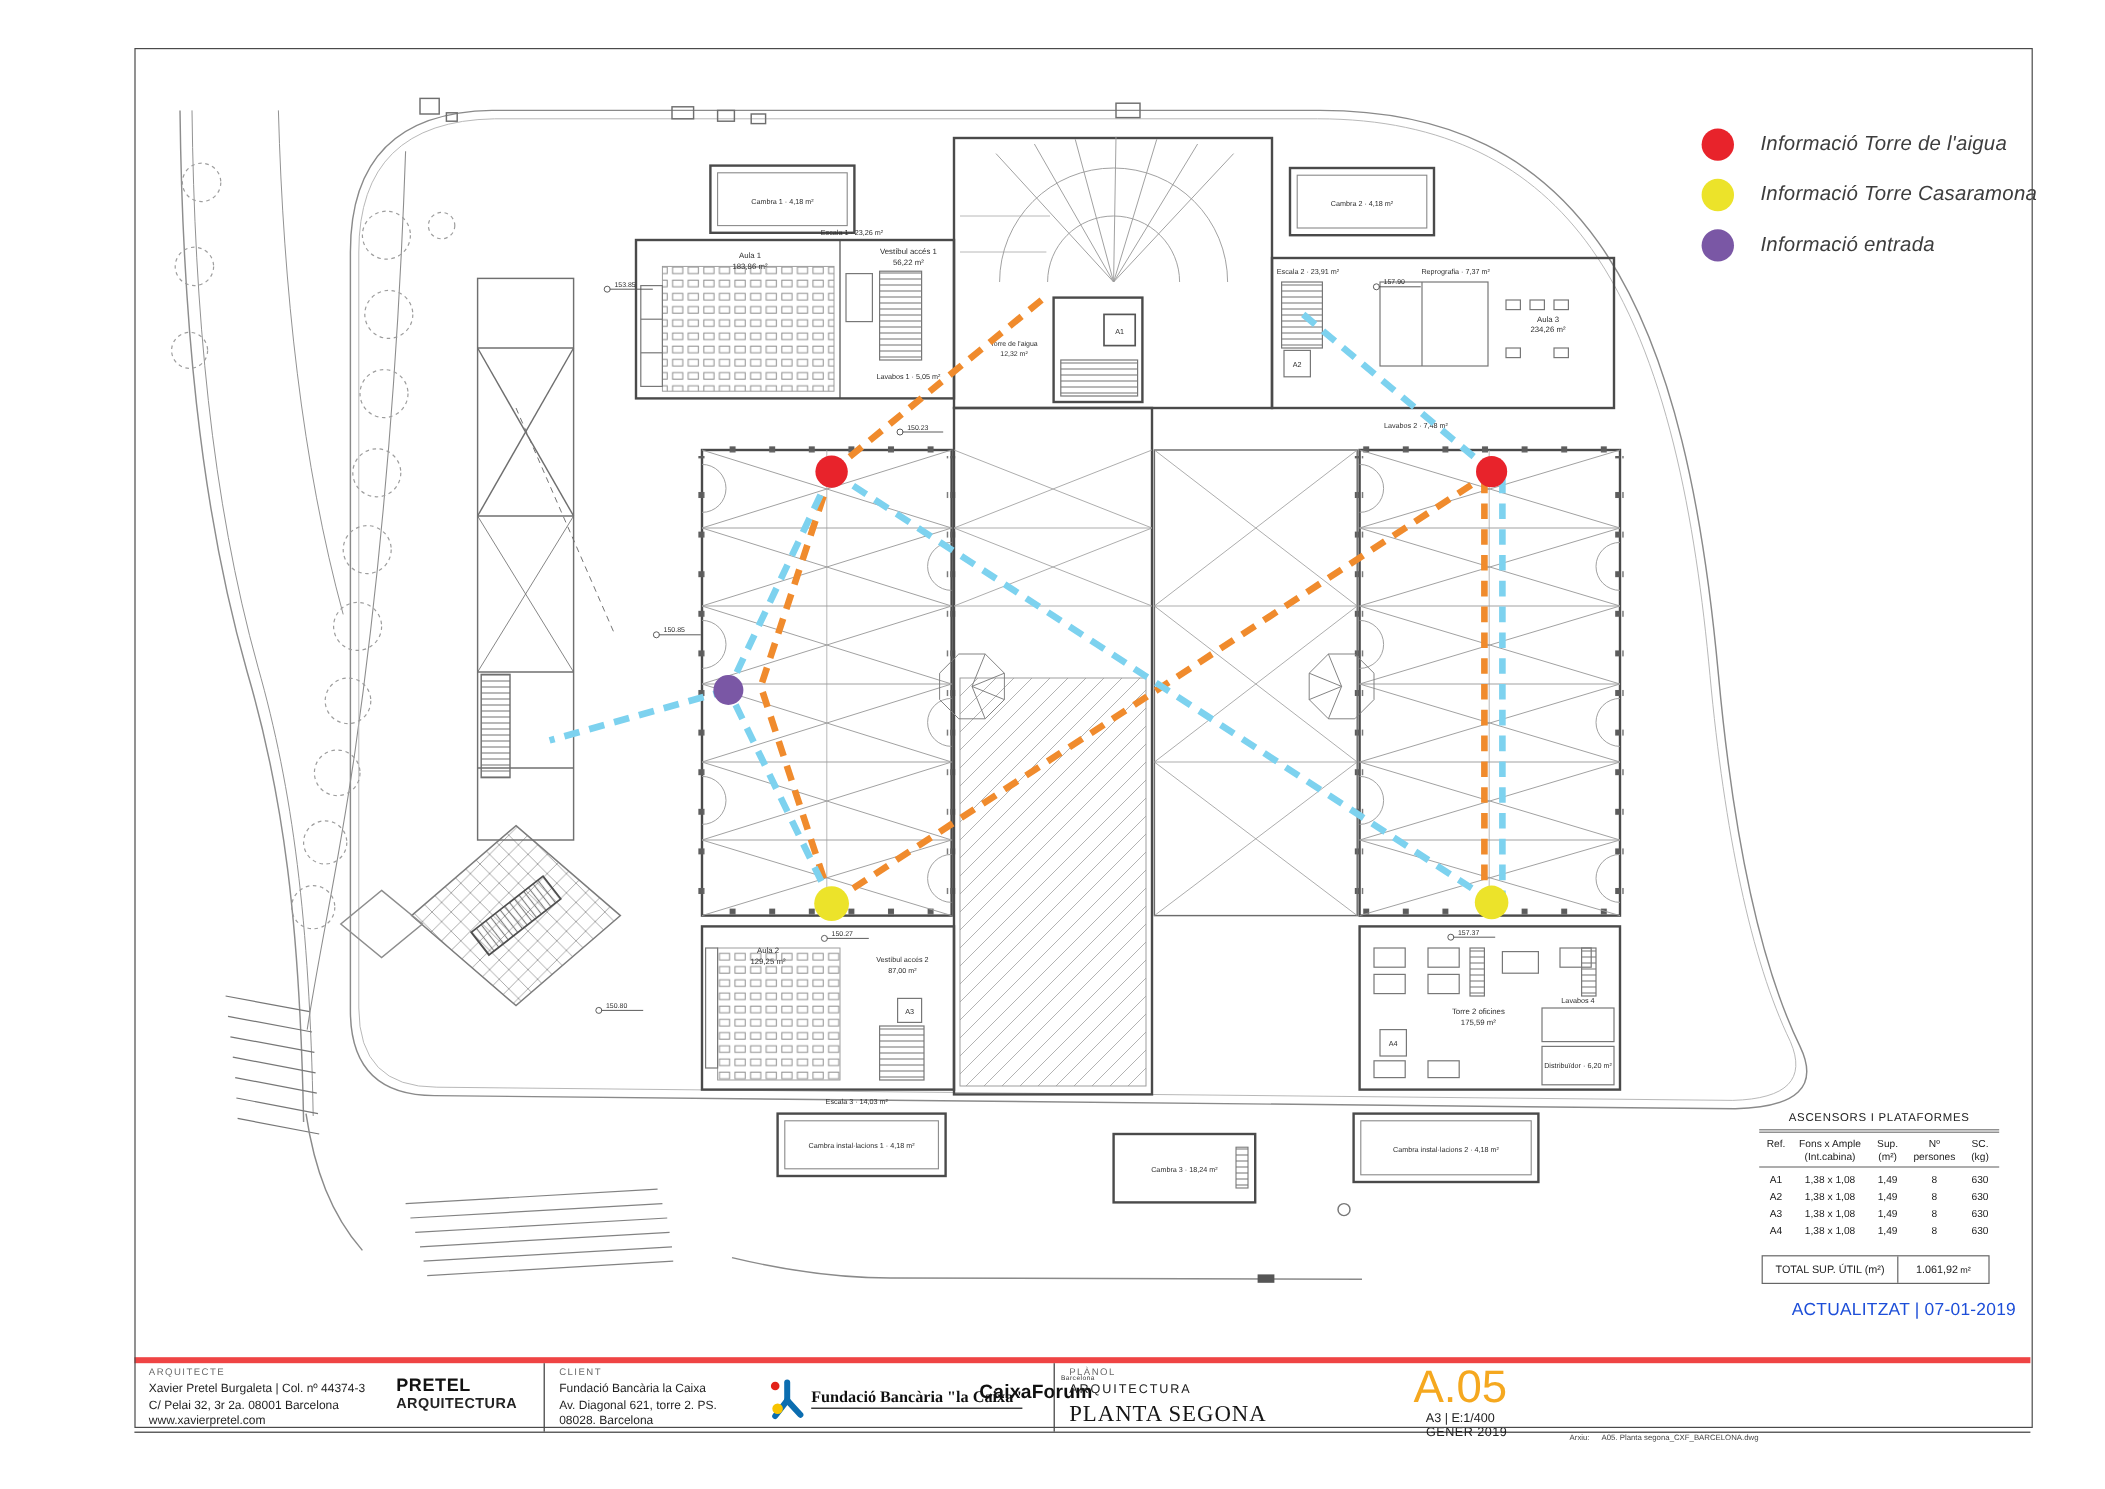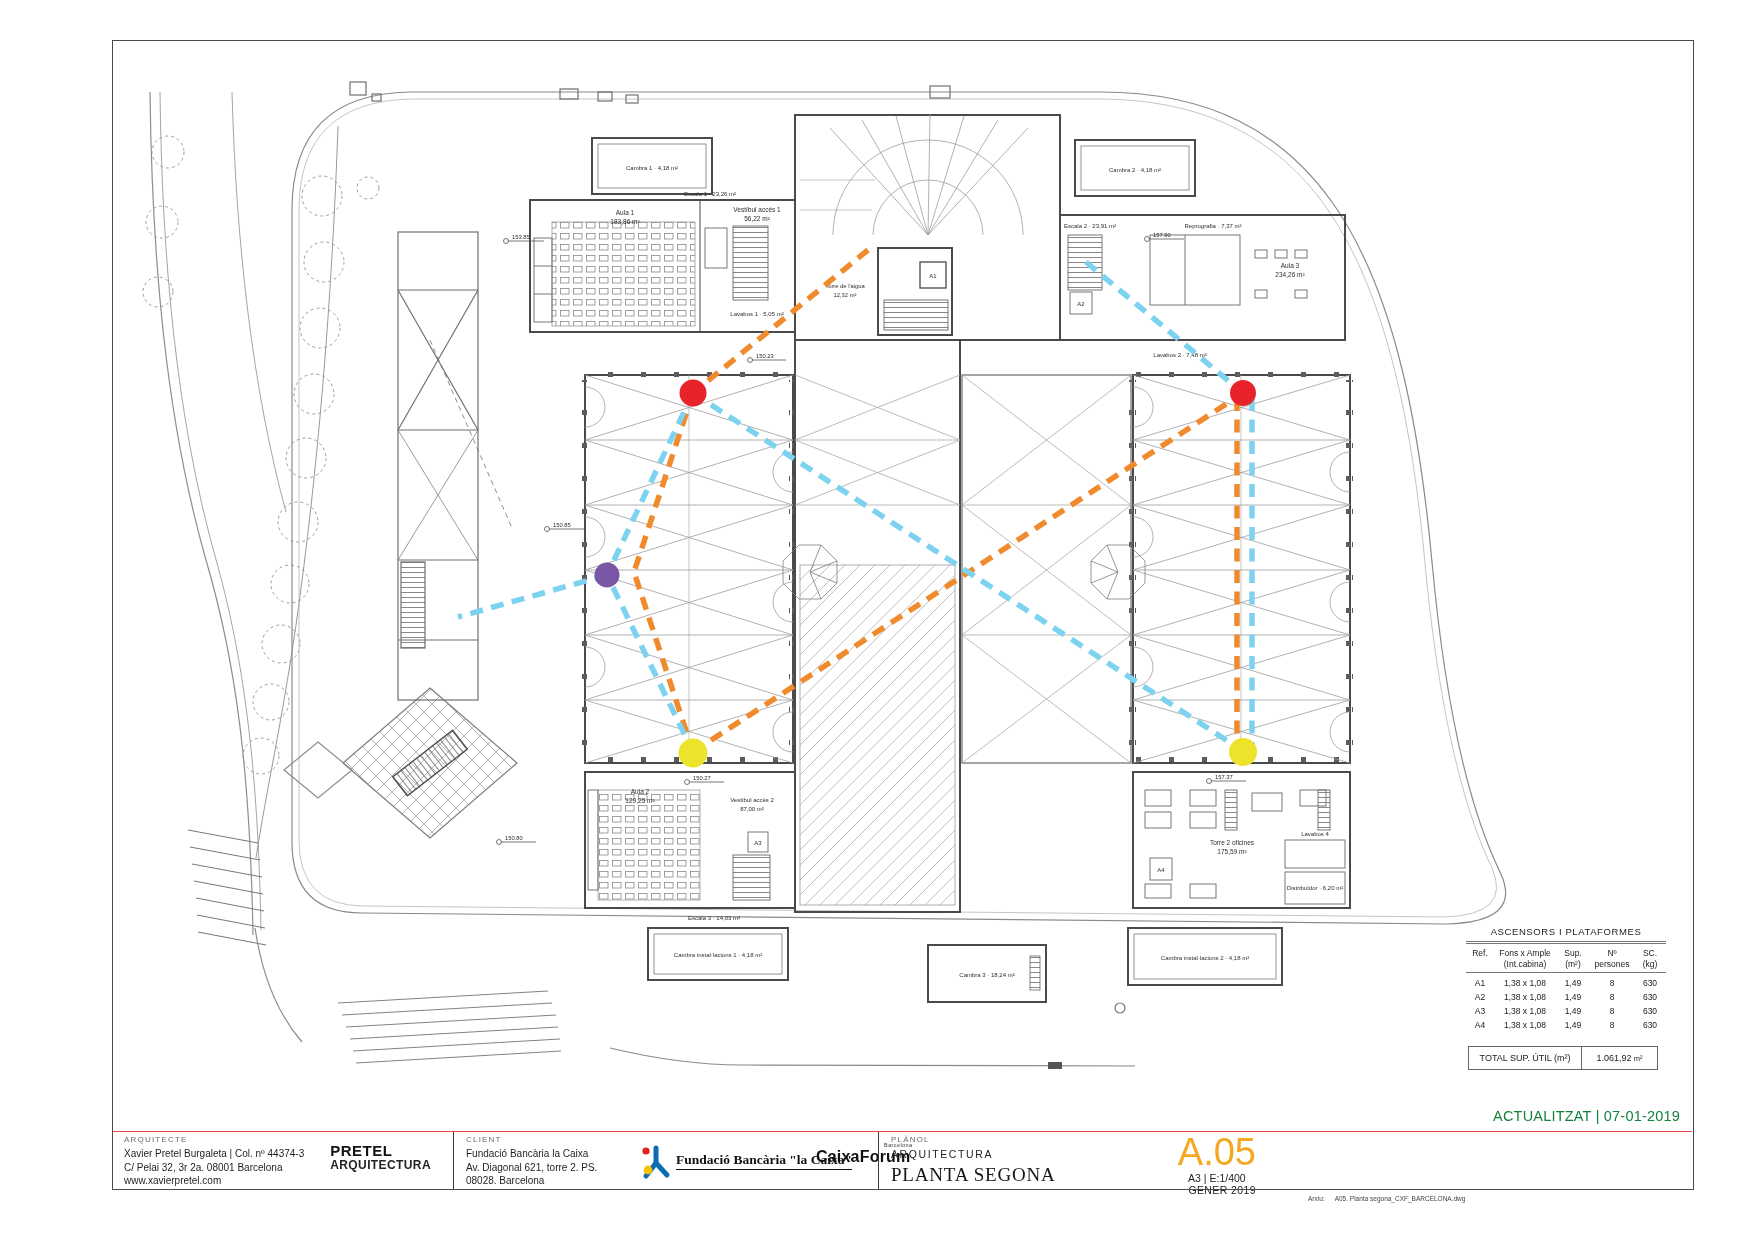--- a/index.html
+++ b/index.html
@@ -25,24 +25,24 @@
   .asc-grid{display:grid;grid-template-columns:28px 62px 34px 44px 32px;}
   .asc-grid div{font-size:8.5px;text-align:center;line-height:1.25;}
   .asc-header{padding:2px 0 3px 0;border-bottom:1px solid #777;margin-bottom:3px;}
   .asc-row{height:14px;align-items:center;}
   .total-box{position:absolute;left:1468px;top:1046px;width:188px;height:22px;border:1.5px solid #666;display:flex;align-items:center;font-size:9px;color:#222;}
   .total-label{flex:0 0 112px;text-align:center;border-right:1.5px solid #666;height:100%;display:flex;align-items:center;justify-content:center;}
   .total-value{flex:1;text-align:center;}
   .total-unit{font-size:7.5px;margin-left:2px;}
 
   
-  .update-notice{position:absolute;left:1380px;top:1108px;width:300px;text-align:right;color:#15803d;font-size:14.5px;letter-spacing:.2px;}
+  .update-notice{position:absolute;left:1380px;top:1084px;width:300px;text-align:right;color:#1d4ed8;font-size:14.5px;letter-spacing:.2px;}
 
   
-  .title-block{position:absolute;left:112px;top:1131px;width:1580px;height:57px;border-top:1px solid #ef4444;border-bottom:1px solid #3a3a3a;display:flex;background:#fff;}
+  .title-block{position:absolute;left:112px;top:1131px;width:1580px;height:57px;border-top:5px solid #ef4444;border-bottom:1px solid #3a3a3a;display:flex;background:#fff;}
   .tb-cell{position:relative;height:100%;box-sizing:border-box;padding:3px 0 0 12px;}
   .tb-cell + .tb-cell{border-left:1px solid #3a3a3a;}
   .tb-c1{width:341px;}
   .tb-c2{width:425px;}
   .tb-c3{width:422px;}
   .tb-c4{width:392px;}
   .tb-label{font-size:8px;color:#6b6b6b;letter-spacing:1.2px;margin-bottom:3px;}
   .tb-line{font-size:10px;color:#1f1f1f;line-height:1.35;white-space:nowrap;}
   .pretel-logo{position:absolute;right:22px;top:11px;display:flex;align-items:stretch;flex-direction:column;}
   .pretel-bar{width:7px;background:#f0ae2c;margin-right:5px;}
@@ -441,20 +441,34 @@
     </g>
     <g stroke="none">
       <circle cx="693" cy="393" r="13.5" fill="#e8232b"></circle>
       <circle cx="1243" cy="393" r="13" fill="#e8232b"></circle>
       <circle cx="693" cy="753" r="14.5" fill="#ece32a"></circle>
       <circle cx="1243" cy="752" r="14" fill="#ece32a"></circle>
       <circle cx="607" cy="575" r="12.5" fill="#7a57a5"></circle>
     </g>
   </svg>
 
+  <div class="legend">
+    <div class="legend-row">
+      <span class="legend-dot dot-red"></span>
+      <span class="legend-label">Informació Torre de l'aigua</span>
+    </div>
+    <div class="legend-row">
+      <span class="legend-dot dot-yellow"></span>
+      <span class="legend-label">Informació Torre Casaramona</span>
+    </div>
+    <div class="legend-row">
+      <span class="legend-dot dot-purple"></span>
+      <span class="legend-label">Informació entrada</span>
+    </div>
+  </div>
 
   <div class="asc-table">
     <div class="asc-title">ASCENSORS I PLATAFORMES</div>
     <div class="asc-head-rule"></div>
     <div class="asc-grid asc-header">
       <div><span>Ref.</span><br><span></span></div>
       <div><span>Fons x Ample</span><br><span>(Int.cabina)</span></div>
       <div><span>Sup.</span><br><span>(m²)</span></div>
       <div><span>Nº</span><br><span>persones</span></div>
       <div><span>SC.</span><br><span>(kg)</span></div>

